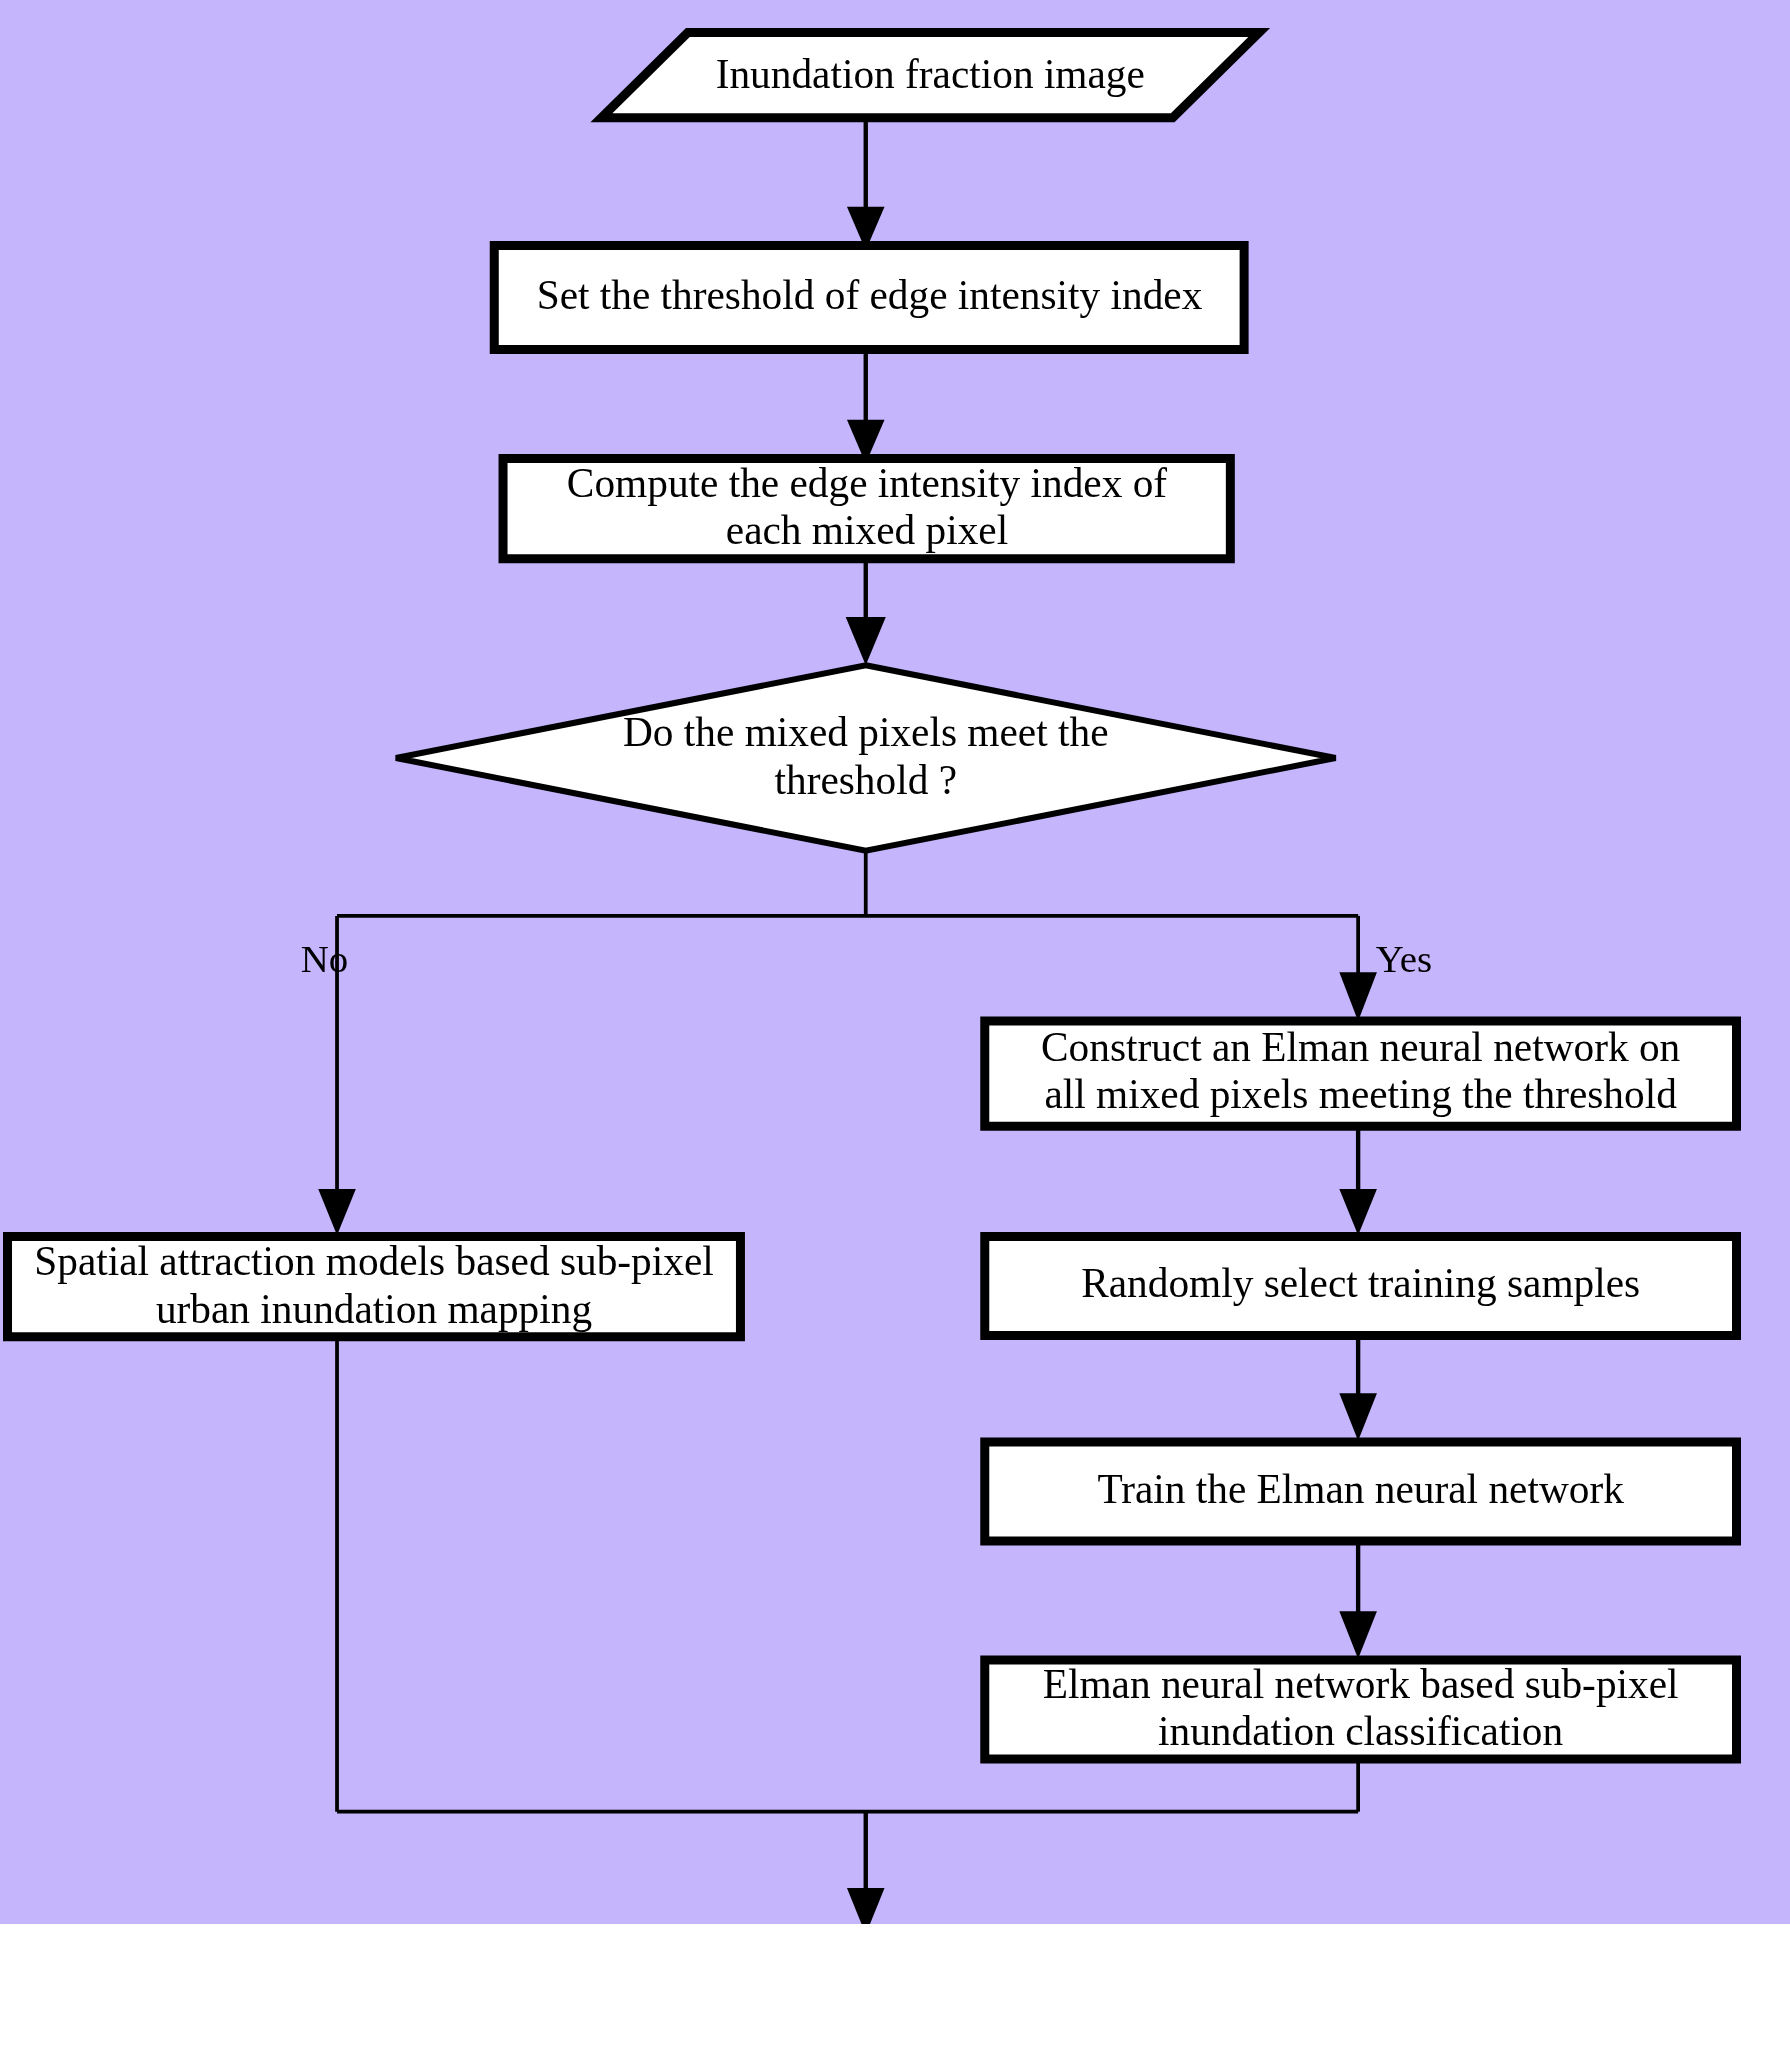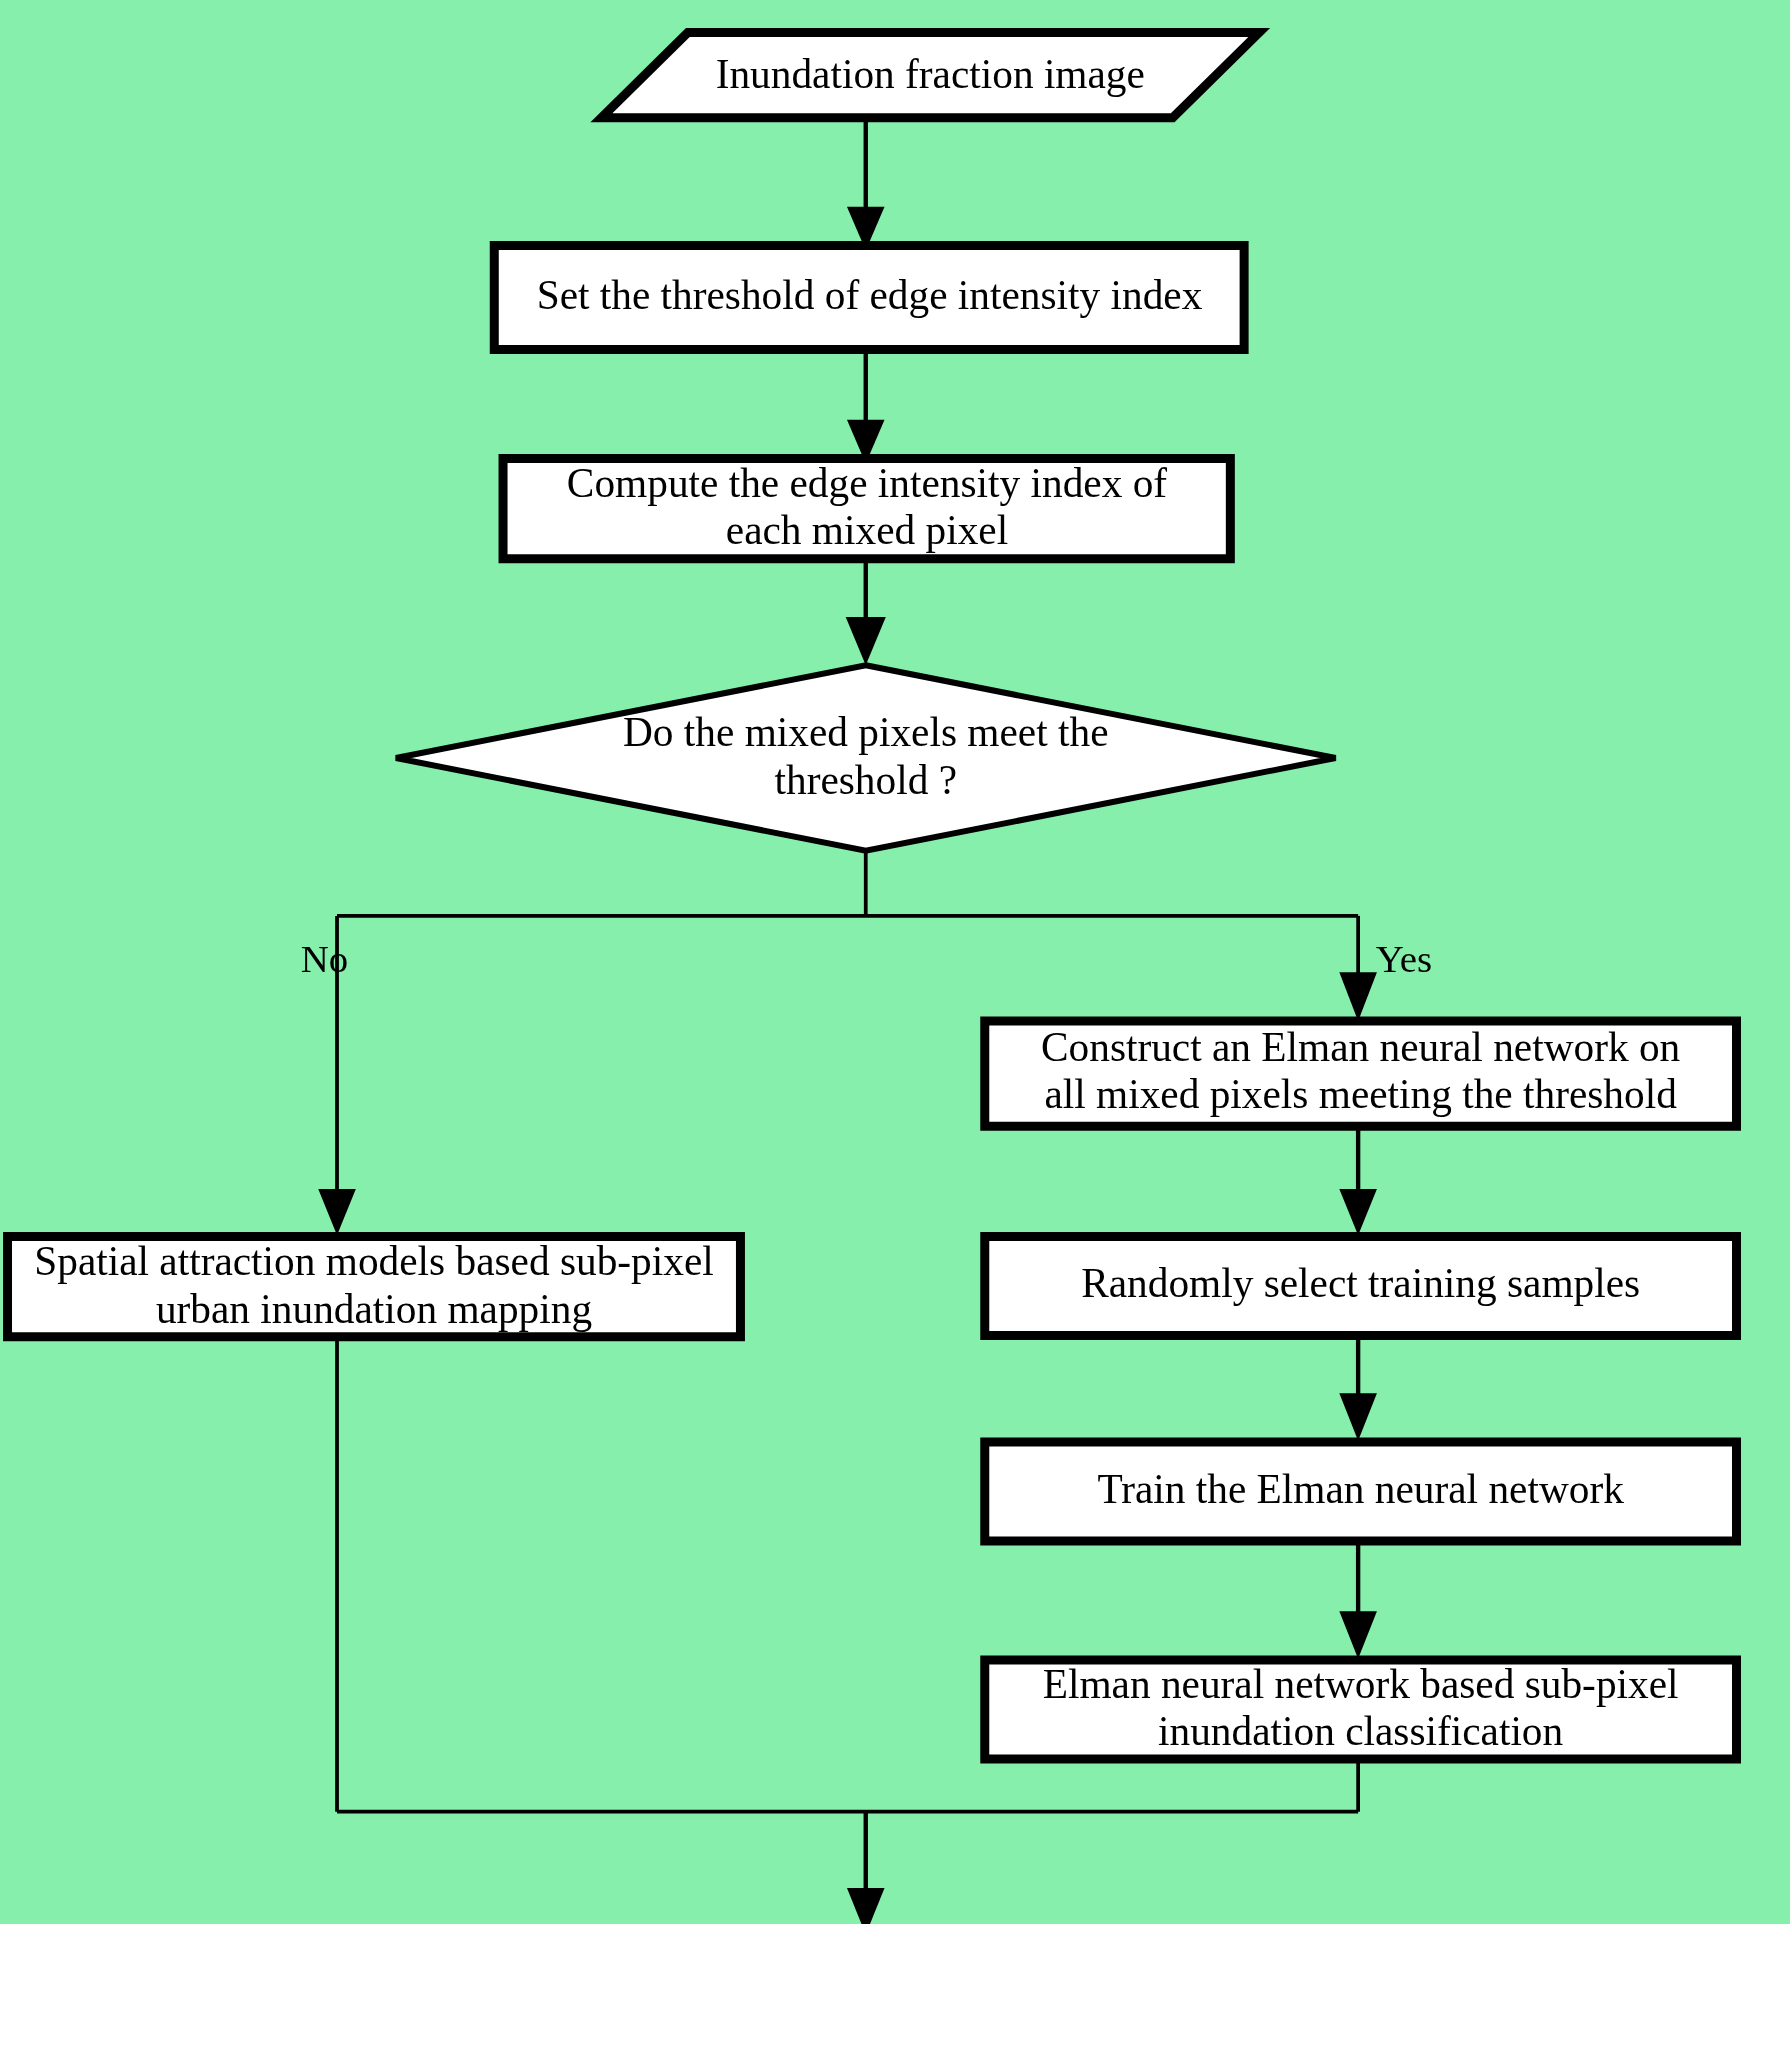--- a/index.html
+++ b/index.html
@@ -4,21 +4,21 @@
 <style>
   html, body {
     margin: 0;
     padding: 0;
     background: #ffffff;
   }
   #flow-root {
     position: relative;
     width: 1791px;
     height: 1924px;
-    background: #86efac;
+    background: #c4b5fd;
     font-family: "Liberation Serif", "DejaVu Serif", serif;
   }
   svg#flow-svg {
     position: absolute;
     top: 0;
     left: 0;
     width: 1791px;
     height: 2046px;
     display: block;
   }

